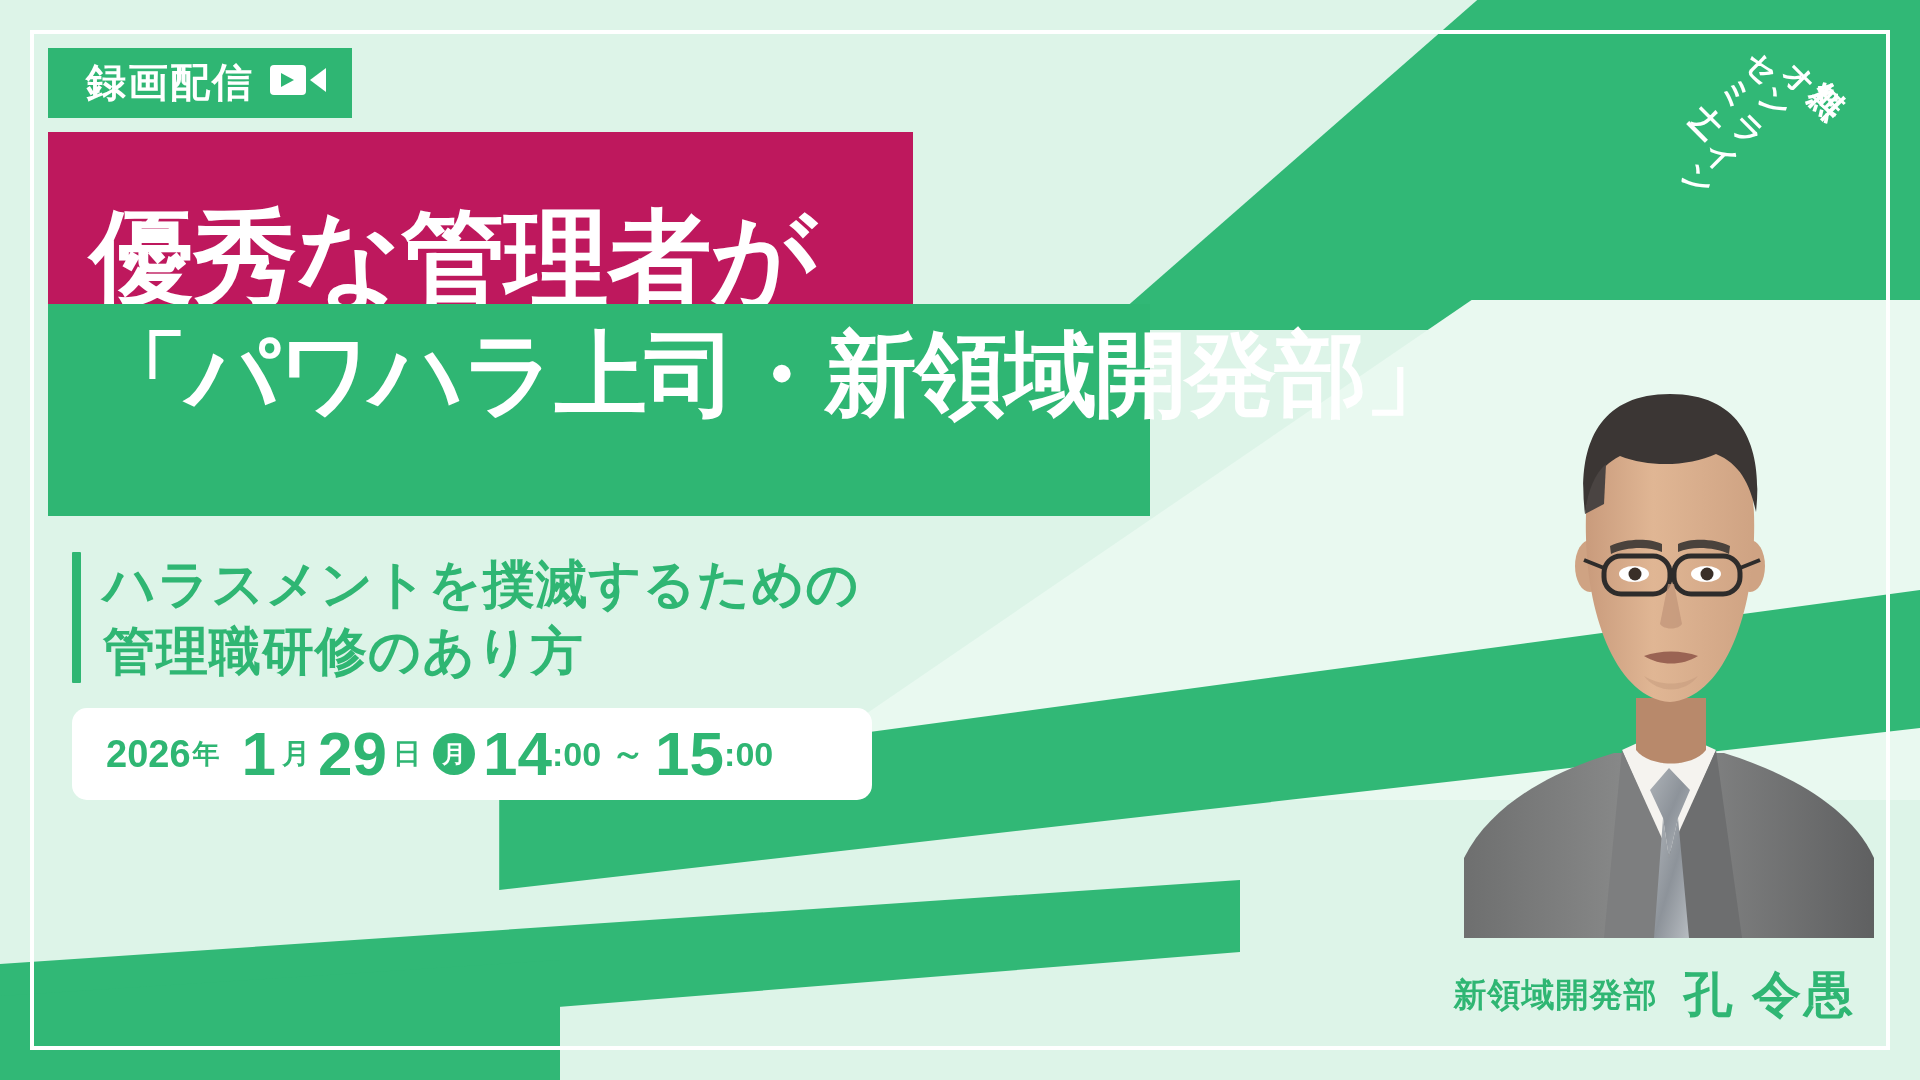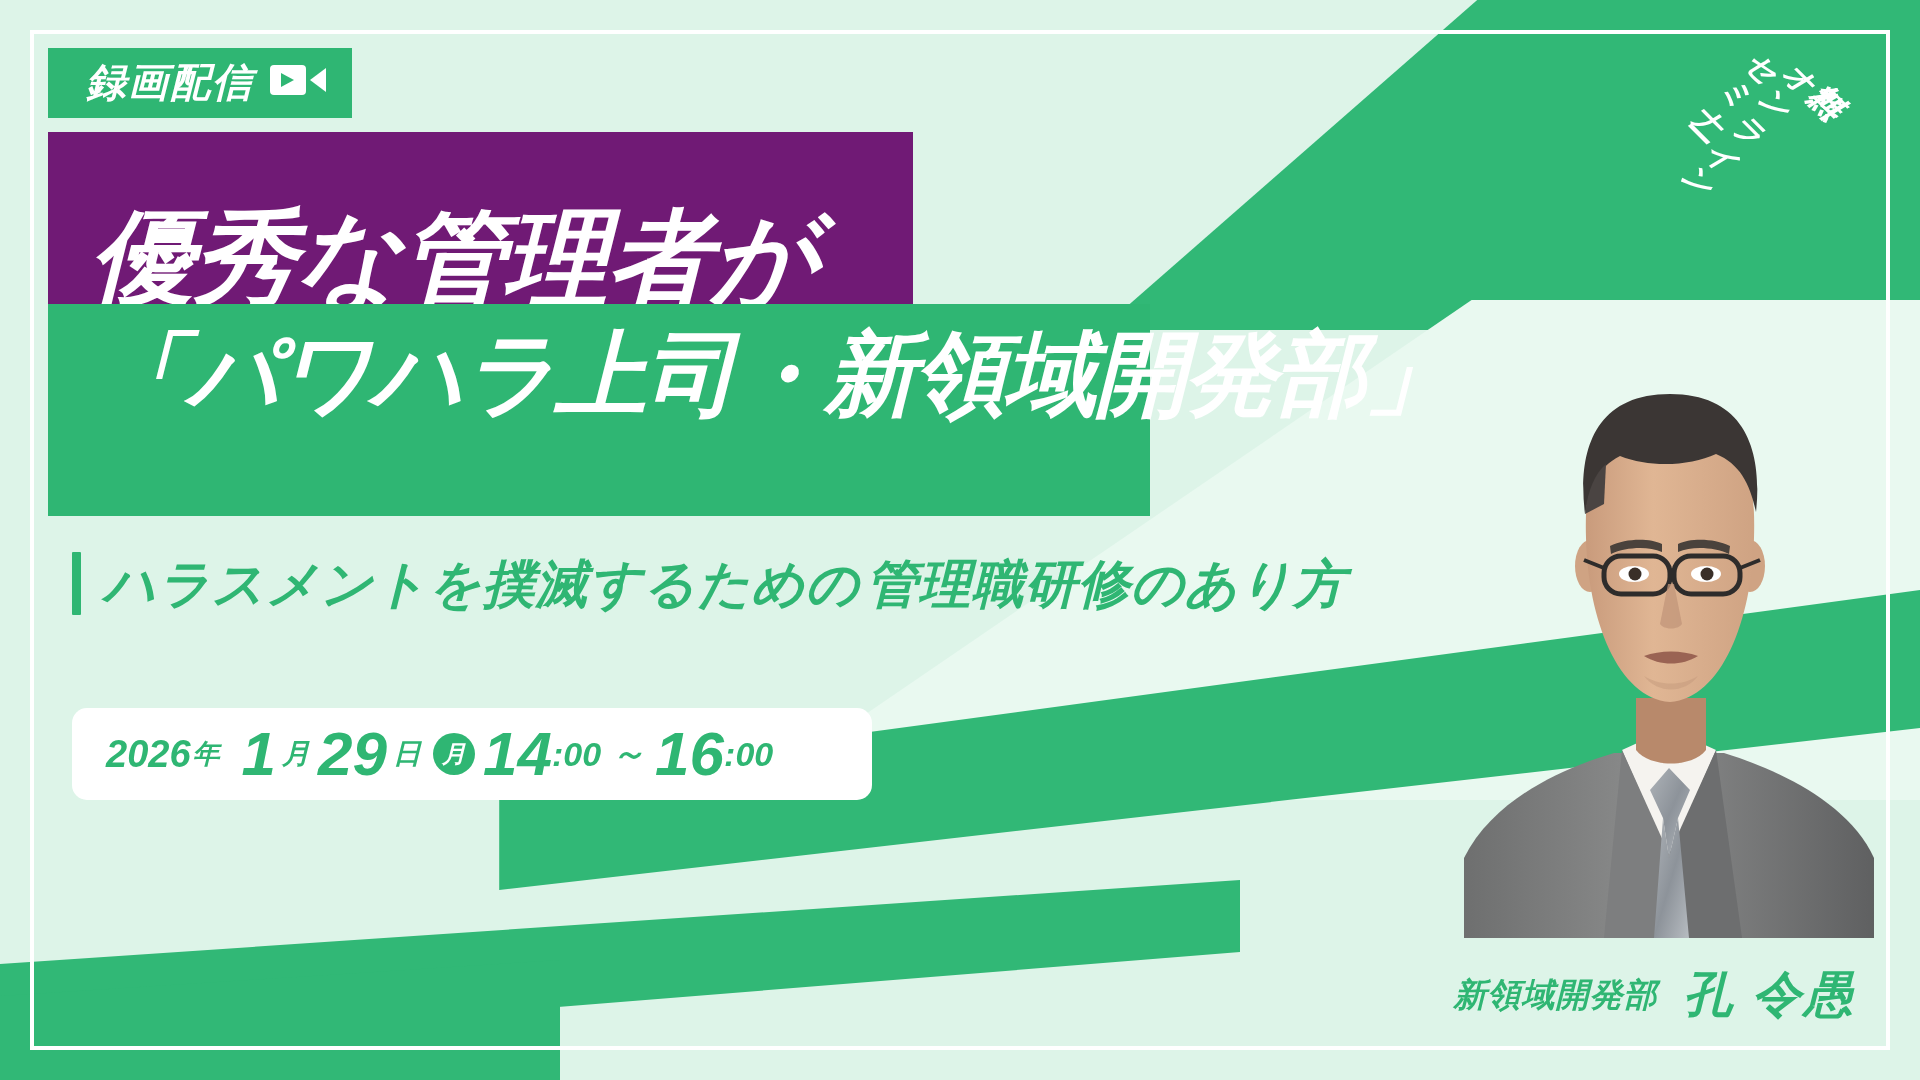--- a/index.html
+++ b/index.html
@@ -8,21 +8,20 @@
     font-family:"Liberation Sans","DejaVu Sans",sans-serif;
     background:#e2f6ec;
     position:relative;
   }
 
   #banner {
     position:absolute; inset:0;
     width:1920px; height:1080px;
     background:#ddf4e8;
     overflow:hidden;
-    font-style:italic;
   }
 
   
   .bg-layer { position:absolute; inset:0; }
   .wedge-topright2 {
     position:absolute; top:0; right:0;
     width:820px; height:330px;
     background:#31b876;
     clip-path:polygon(46% 0, 100% 0, 100% 100%, 0 100%);
   }
@@ -107,21 +106,21 @@
   }
   .stamp .c1 { font-size:34px; }
   .stamp .c2 { font-size:31px; margin-top:14px; }
   .stamp .c3 { font-size:31px; margin-top:34px; }
 
   
   .head1 {
     position:absolute;
     left:48px; top:132px;
     width:865px; height:172px;
-    background:#701a75;
+    background:#be185d;
     z-index:7;
   }
   .head1 .t {
     position:absolute;
     left:42px; bottom:-6px;
     color:#ffffff;
     font-size:104px; font-weight:bold;
     line-height:1; white-space:nowrap;
     letter-spacing:-1px;
   }
@@ -155,21 +154,21 @@
     position:absolute;
     left:72px; top:552px;
     z-index:8;
     display:flex; gap:22px;
   }
   .subtitle .bar {
     width:9px; background:#2fb673; border-radius:1px;
     flex:0 0 9px;
   }
   .subtitle .lines {
-    display:flex; flex-direction:row; gap:6px;
+    display:flex; flex-direction:column; gap:6px;
     padding-top:2px;
   }
   .subtitle .ln {
     color:#2fb673;
     font-size:52px; font-weight:bold;
     line-height:1.18; white-space:nowrap;
     letter-spacing:1px;
   }
 
   
@@ -336,21 +335,21 @@
     <span class="yr">2026</span>
     <span class="yru">年</span>
     <span class="big">1</span>
     <span class="unit">月</span>
     <span class="big" style="margin-left:6px">29</span>
     <span class="unit">日</span>
     <span class="dow">月</span>
     <span class="hh">14</span>
     <span class="mm">:00</span>
     <span class="tilde">～</span>
-    <span class="hh">16</span>
+    <span class="hh">15</span>
     <span class="mm">:00</span>
   </div>
 
   <div class="speaker">
     <span class="dept">新領域開発部</span>
     <span class="name">孔 令愚</span>
   </div>
 
 </div>
 

